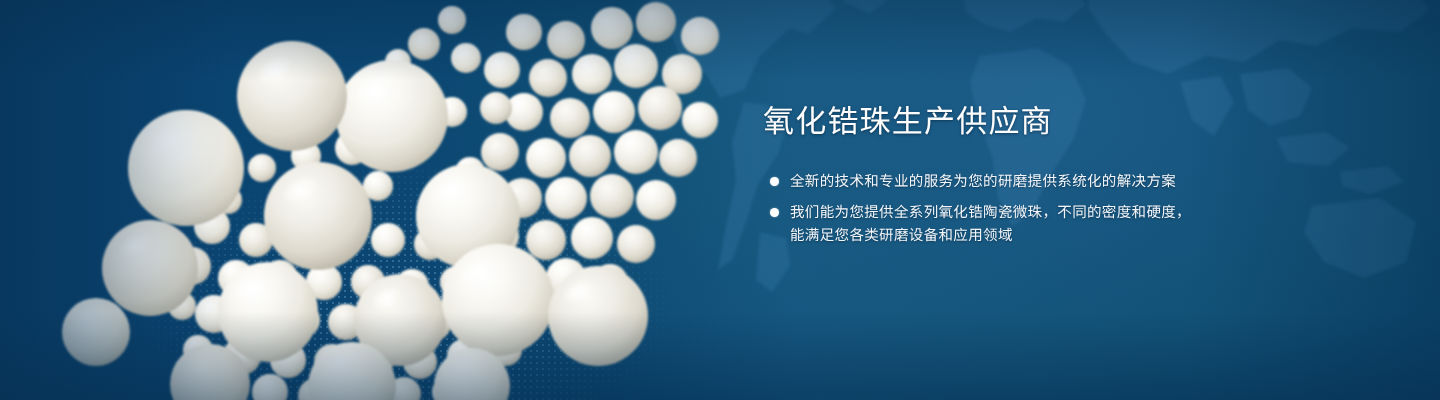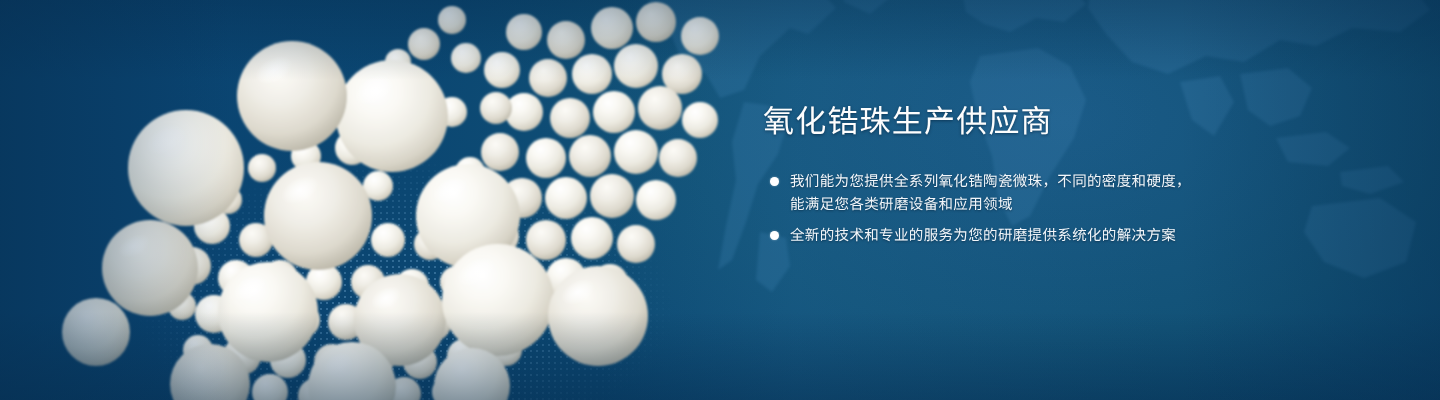--- a/index.html
+++ b/index.html
@@ -332,26 +332,26 @@
   <div class="bg-vignette"></div>
 
   <div class="copy">
 
     <h1 class="headline">氧化锆珠生产供应商</h1>
 
     <ul class="bullets">
 
       <li class="bullet">
         <span class="dot"></span>
+        <span>全新的技术和专业的服务为您的研磨提供系统化的解决方案</span>
+      </li>
+
+      <li class="bullet">
+        <span class="dot"></span>
         <span>我们能为您提供全系列氧化锆陶瓷微珠，不同的密度和硬度，</span>
         <span class="line2">能满足您各类研磨设备和应用领域</span>
       </li>
 
-      <li class="bullet">
-        <span class="dot"></span>
-        <span>全新的技术和专业的服务为您的研磨提供系统化的解决方案</span>
-      </li>
-
 
     </ul>
   </div>
 
 </div>
 
 </body></html>

